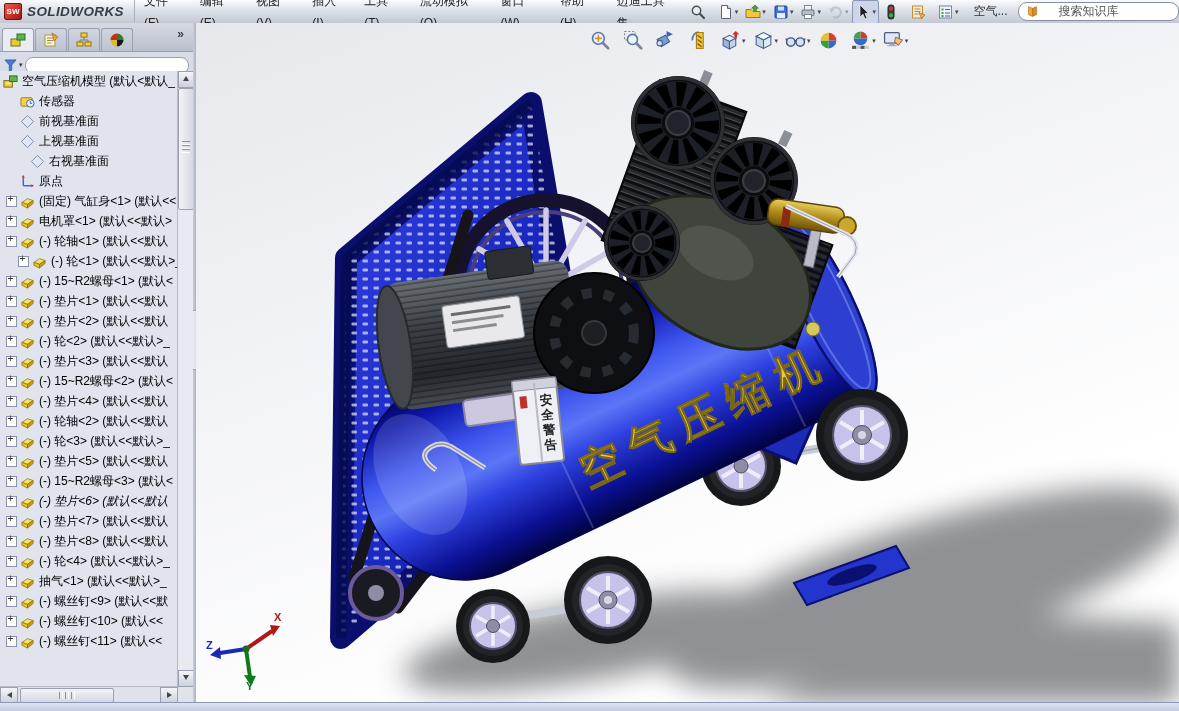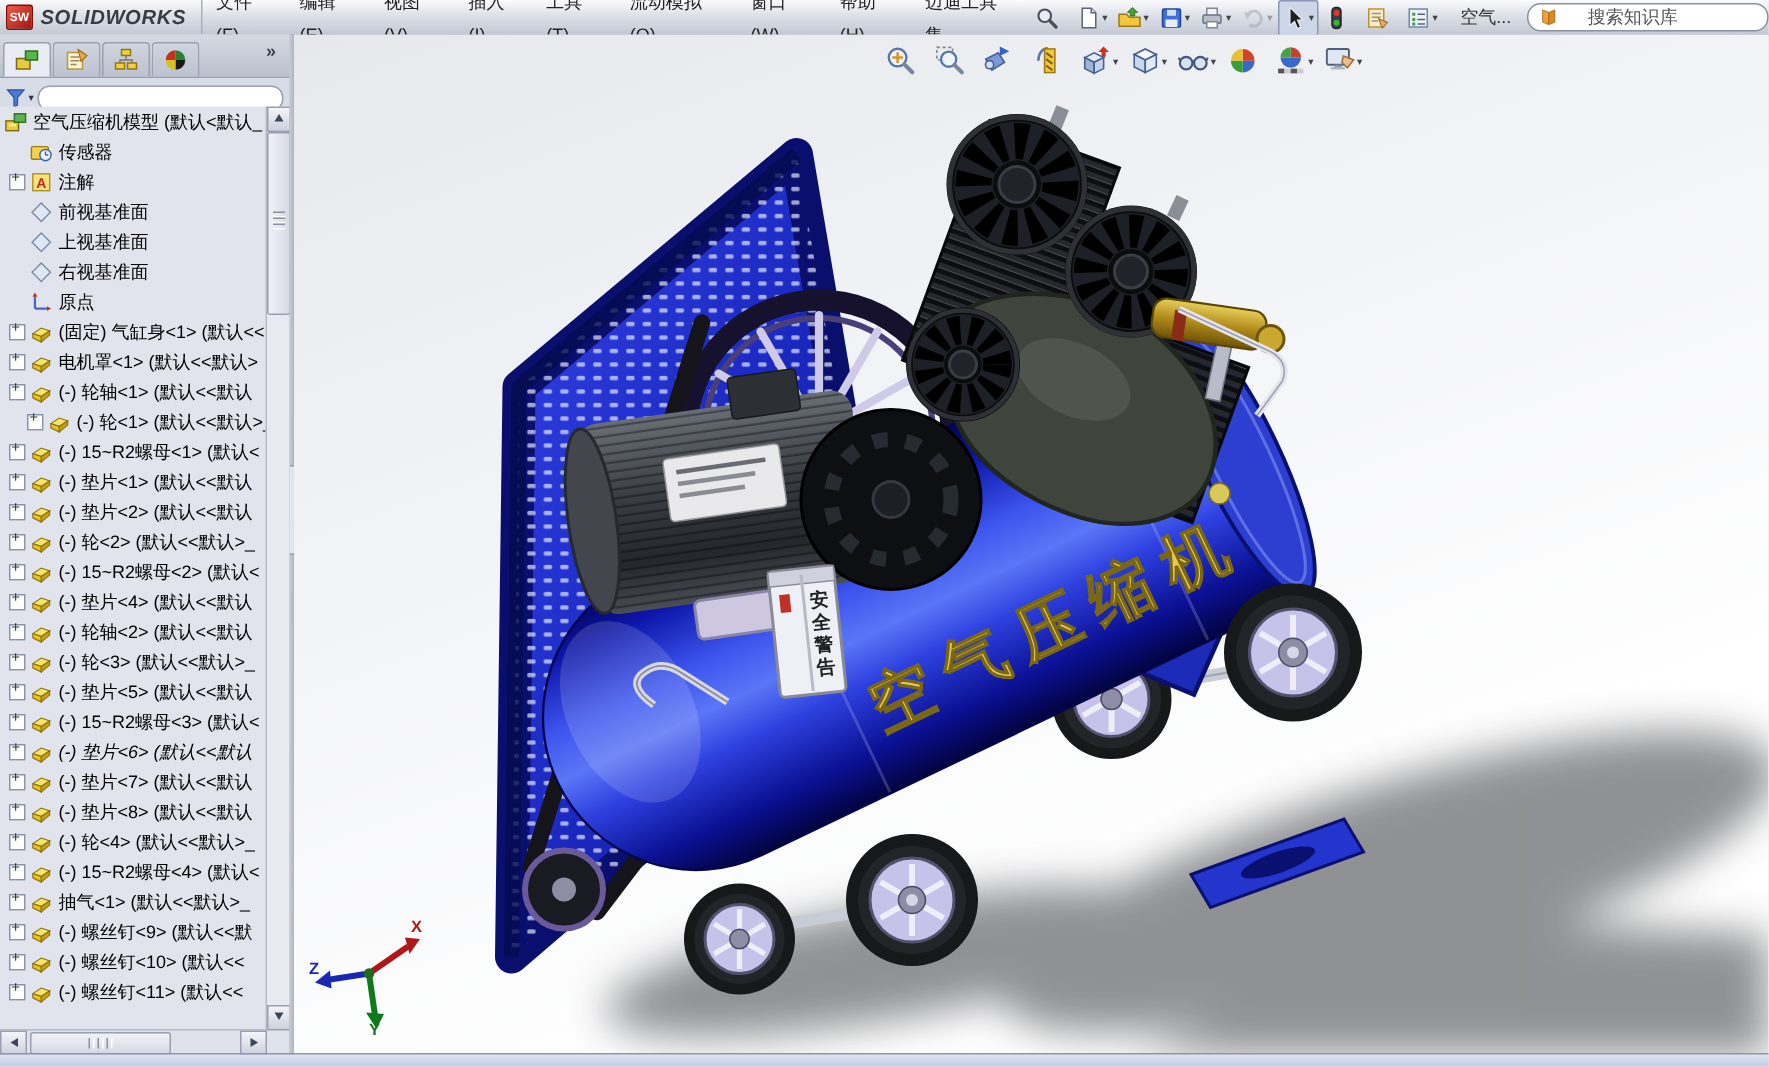--- a/index.html
+++ b/index.html
@@ -394,41 +394,34 @@
       <div>
 
       <div class="tree-row" style="padding-left:4px;">
             <span class="plusbox" style="visibility: hidden;"></span>
             <svg class="tico">
               <use href="#ico-sensor"></use>
             </svg>
             <span class="tree-label">传感器</span>
           </div>
           <div class="tree-row" style="padding-left:4px;">
-            <span class="plusbox"></span>
-            <svg class="tico">
-              <use href="#ico-annot"></use>
-            </svg>
-            <span class="tree-label">注解</span>
-          </div>
-          <div class="tree-row" style="padding-left:4px;">
             <span class="plusbox" style="visibility: hidden;"></span>
             <svg class="tico">
               <use href="#ico-plane"></use>
             </svg>
             <span class="tree-label">前视基准面</span>
           </div>
           <div class="tree-row" style="padding-left:4px;">
             <span class="plusbox" style="visibility: hidden;"></span>
             <svg class="tico">
               <use href="#ico-plane"></use>
             </svg>
             <span class="tree-label">上视基准面</span>
           </div>
-          <div class="tree-row" style="padding-left:4px;">
+          <div class="tree-row" style="padding-left:14px;">
             <span class="plusbox" style="visibility: hidden;"></span>
             <svg class="tico">
               <use href="#ico-plane"></use>
             </svg>
             <span class="tree-label">右视基准面</span>
           </div>
           <div class="tree-row" style="padding-left:4px;">
             <span class="plusbox" style="visibility: hidden;"></span>
             <svg class="tico">
               <use href="#ico-origin"></use>
@@ -489,20 +482,27 @@
             <svg class="tico">
               <use href="#ico-part"></use>
             </svg>
             <span class="tree-label">(-) 轮&lt;2&gt; (默认&lt;&lt;默认&gt;_</span>
           </div>
           <div class="tree-row" style="padding-left:4px;">
             <span class="plusbox"></span>
             <svg class="tico">
               <use href="#ico-part"></use>
             </svg>
+            <span class="tree-label">(-) 垫片&lt;3&gt; (默认&lt;&lt;默认</span>
+          </div>
+          <div class="tree-row" style="padding-left:4px;">
+            <span class="plusbox"></span>
+            <svg class="tico">
+              <use href="#ico-part"></use>
+            </svg>
             <span class="tree-label">(-) 15~R2螺母&lt;2&gt; (默认&lt;</span>
           </div>
           <div class="tree-row" style="padding-left:4px;">
             <span class="plusbox"></span>
             <svg class="tico">
               <use href="#ico-part"></use>
             </svg>
             <span class="tree-label">(-) 垫片&lt;4&gt; (默认&lt;&lt;默认</span>
           </div>
           <div class="tree-row" style="padding-left:4px;">
@@ -553,27 +553,20 @@
               <use href="#ico-part"></use>
             </svg>
             <span class="tree-label">(-) 垫片&lt;8&gt; (默认&lt;&lt;默认</span>
           </div>
           <div class="tree-row" style="padding-left:4px;">
             <span class="plusbox"></span>
             <svg class="tico">
               <use href="#ico-part"></use>
             </svg>
             <span class="tree-label">(-) 轮&lt;4&gt; (默认&lt;&lt;默认&gt;_</span>
-          </div>
-          <div class="tree-row" style="padding-left:4px;">
-            <span class="plusbox"></span>
-            <svg class="tico">
-              <use href="#ico-part"></use>
-            </svg>
-            <span class="tree-label">(-) 15~R2螺母&lt;4&gt; (默认&lt;</span>
           </div>
           <div class="tree-row" style="padding-left:4px;">
             <span class="plusbox"></span>
             <svg class="tico">
               <use href="#ico-part"></use>
             </svg>
             <span class="tree-label">抽气&lt;1&gt; (默认&lt;&lt;默认&gt;_</span>
           </div>
           <div class="tree-row" style="padding-left:4px;">
             <span class="plusbox"></span>

